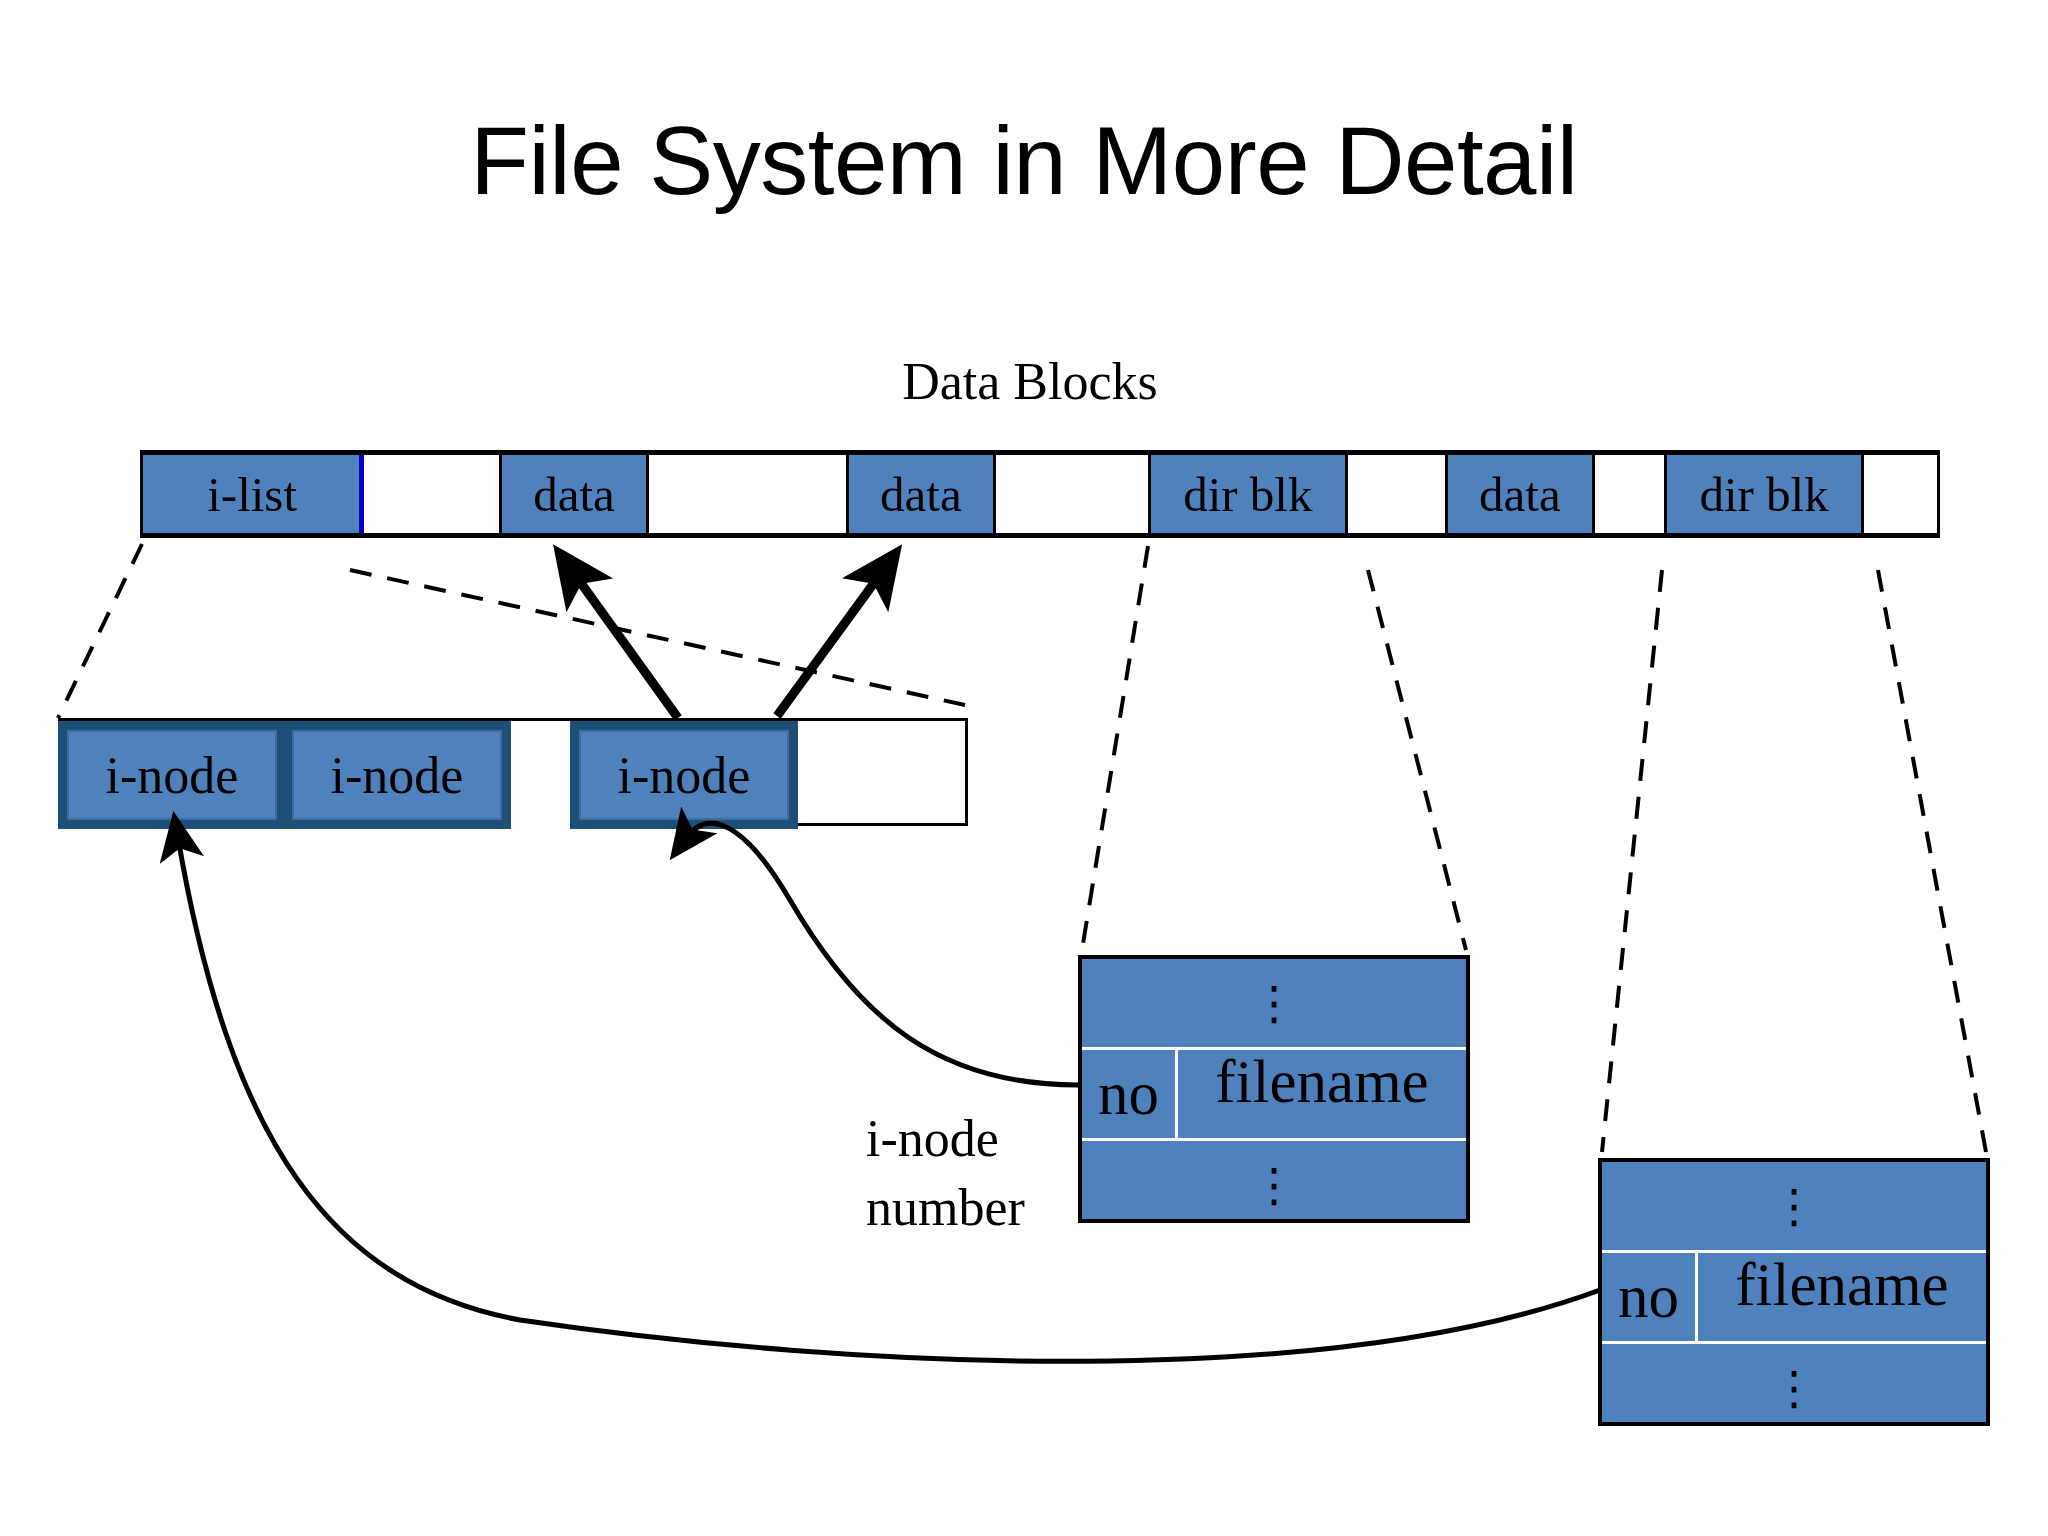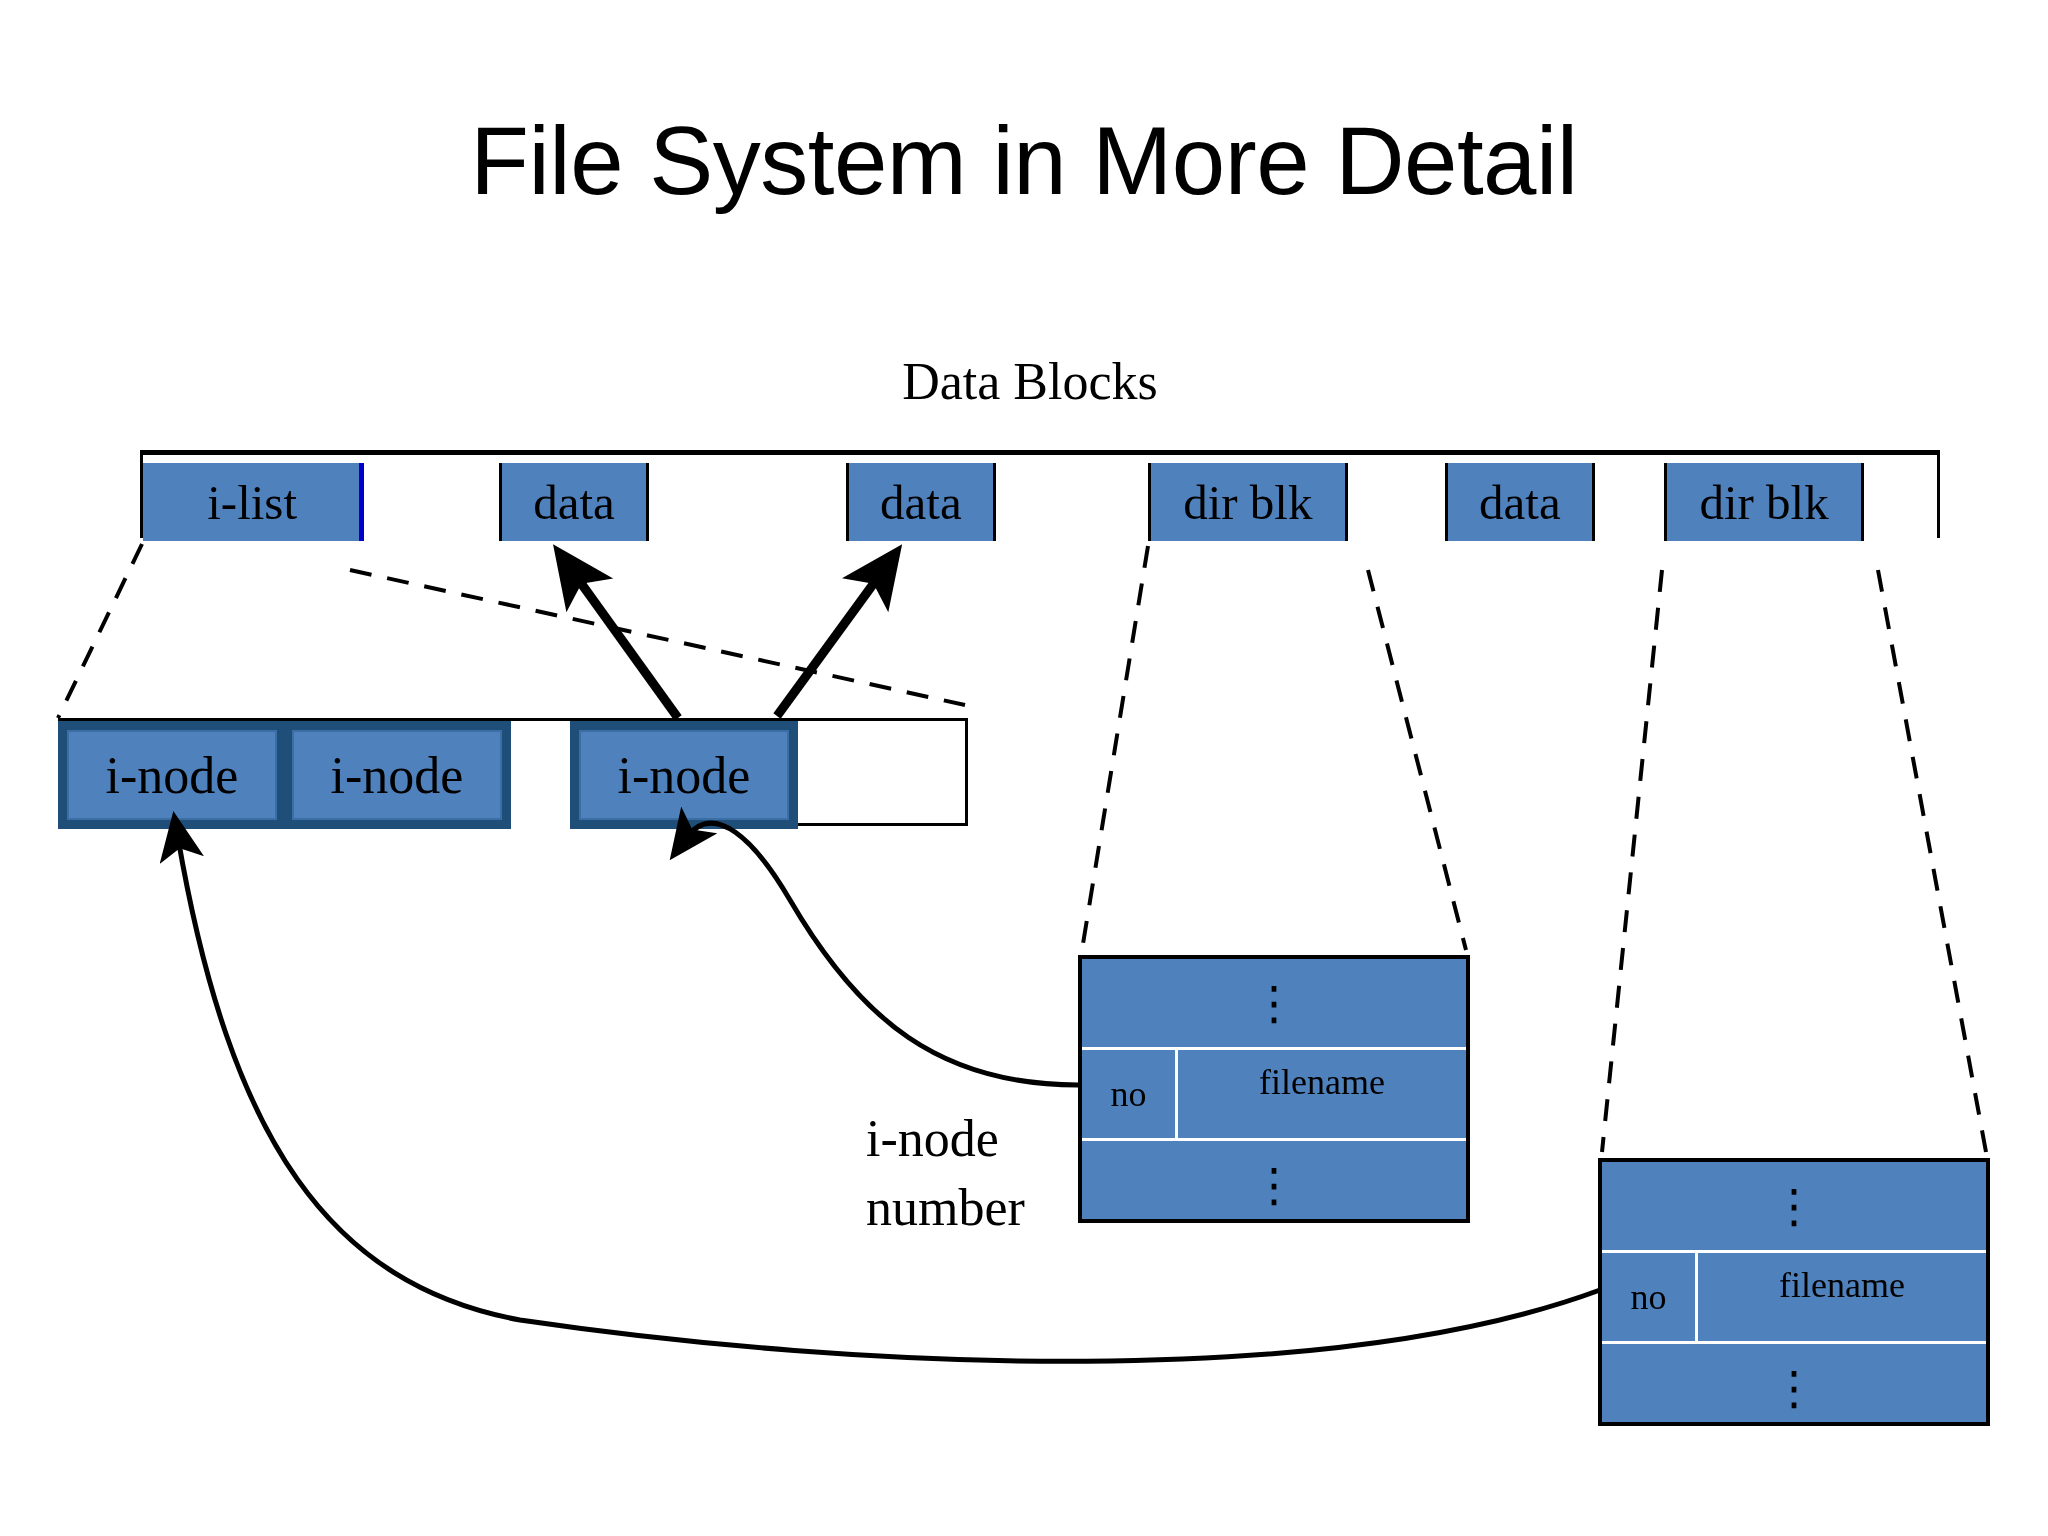--- a/index.html
+++ b/index.html
@@ -68,21 +68,20 @@
     height: 100%;
     box-sizing: border-box;
     border-right: 3px solid #000000;
     display: flex;
     align-items: center;
     justify-content: center;
     font-size: 49px;
     color: #000000;
     white-space: nowrap;
     position: relative;
-    margin-top: 8px;
   }
   .db-cell:last-child { border-right: none; }
   .db-cell.filled { background: #4F81BD; }
   .db-cell.empty  { background: #ffffff; }
   .db-cell.blue-edge::after {
     content: "";
     position: absolute;
     right: -3px;
     top: 0;
     width: 5px;
@@ -145,21 +144,21 @@
     display: flex;
     box-sizing: border-box;
     width: 100%;
   }
   .dirblk .dbrow.sep-below { border-bottom: 3px solid #FFFFFF; }
   .dirblk .cell {
     box-sizing: border-box;
     display: flex;
     align-items: center;
     justify-content: center;
-    font-size: 36px;
+    font-size: 61px;
     color: #000000;
     white-space: nowrap;
   }
   .dirblk .cell.dots {
     width: 100%;
     height: 88px;
     font-size: 46px;
     letter-spacing: 0;
   }
   .dirblk .cell.no {

